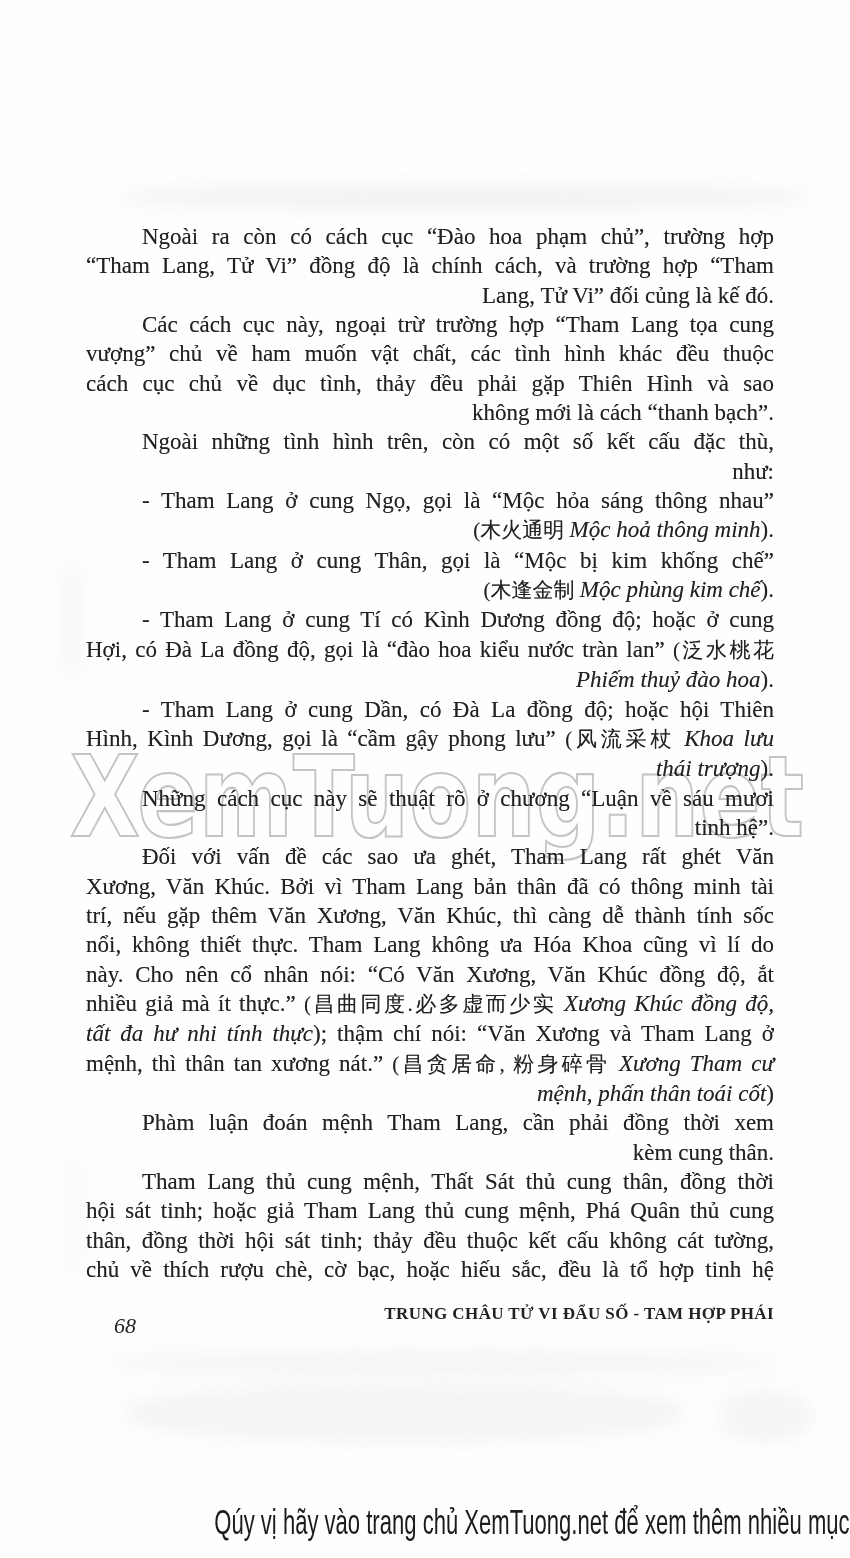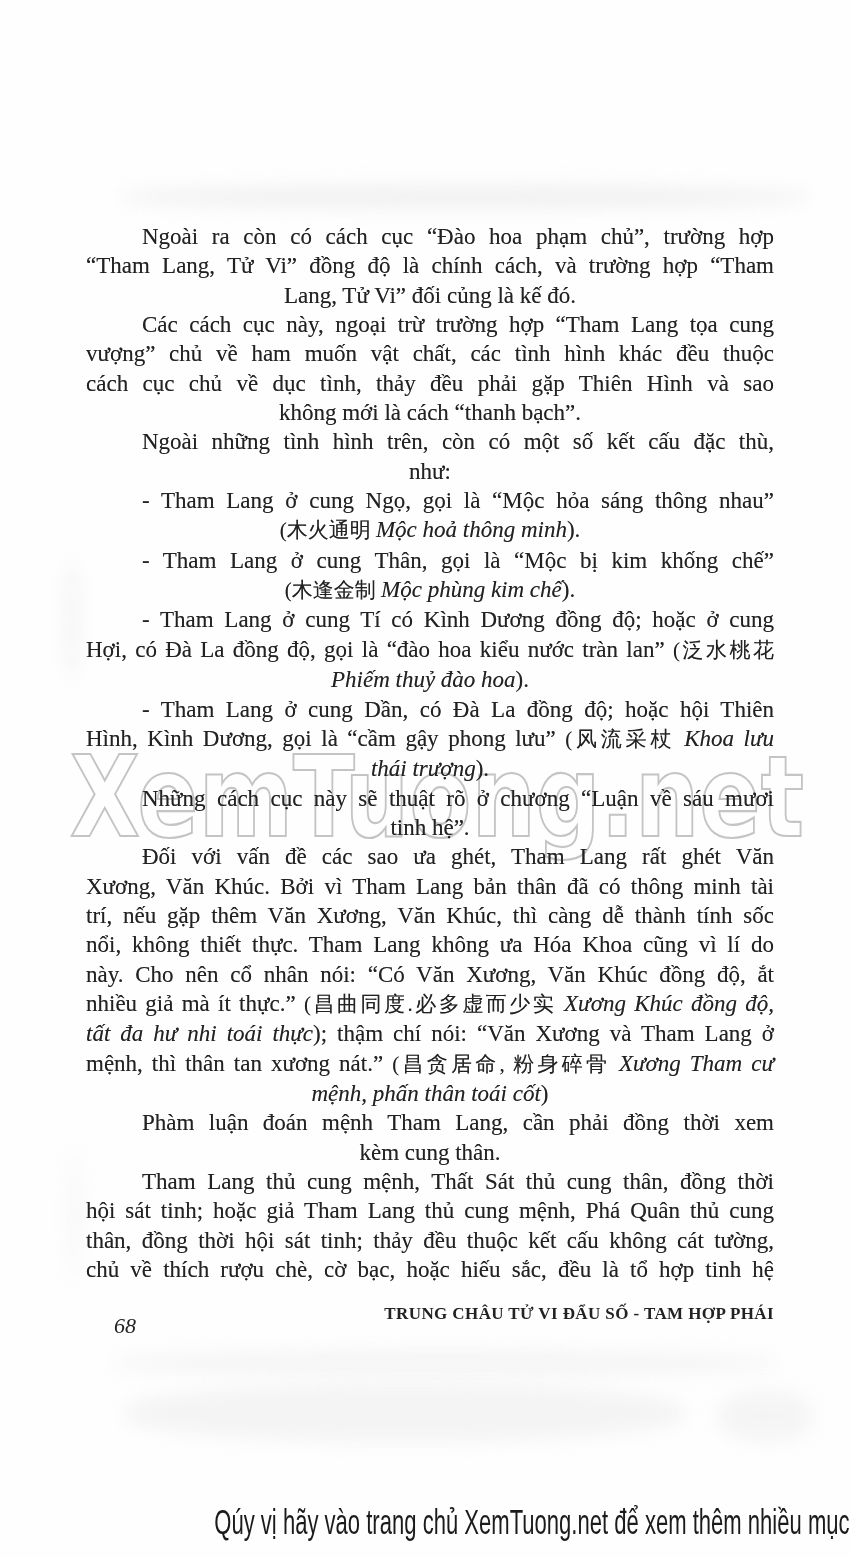--- a/index.html
+++ b/index.html
@@ -27,21 +27,21 @@
     stroke:var(--wm_stroke,#c4c4c4);
     stroke-width:2.2px;
   }
   
   .body-text{
     position:absolute;left:86px;top:222px;width:688px;z-index:2;
     color:var(--text,#222222);
     font-size:23px;line-height:29.35px;
     text-shadow:0 0 0.5px rgba(40,40,40,0.45);
   }
-  .line{min-height:29.35px;text-align:center;}
+  .line{min-height:29.35px;text-align:right;}
   .line.just{text-align:justify;text-align-last:justify;}
   .line.ind{text-indent:56px;}
   .it{font-style:italic;}
   .cjk{font-family:Liberation Serif, serif;font-size:21px;}
   
   .page-footer{
     position:absolute;left:86px;top:1304px;width:688px;z-index:2;
     display:flex;justify-content:space-between;align-items:flex-start;
     color:var(--text,#222222);
   }
@@ -110,21 +110,21 @@
         <div class="line just ind"><span>Những cách cục này sẽ thuật rõ ở chương “Luận về sáu mươi</span></div>
         <div class="line"><span>tinh hệ”.</span></div>
       </div>
       <div>
         <div class="line just ind"><span>Đối với vấn đề các sao ưa ghét, Tham Lang rất ghét Văn</span></div>
         <div class="line just"><span>Xương, Văn Khúc. Bởi vì Tham Lang bản thân đã có thông minh tài</span></div>
         <div class="line just"><span>trí, nếu gặp thêm Văn Xương, Văn Khúc, thì càng dễ thành tính sốc</span></div>
         <div class="line just"><span>nổi, không thiết thực. Tham Lang không ưa Hóa Khoa cũng vì lí do</span></div>
         <div class="line just"><span>này. Cho nên cổ nhân nói: “Có Văn Xương, Văn Khúc đồng độ, ắt</span></div>
         <div class="line just"><span>nhiều giả mà ít thực.” </span><span class="cjk">(昌曲同度.必多虚而少实 </span><span class="it">Xương Khúc đồng độ,</span></div>
-        <div class="line just"><span class="it">tất đa hư nhi toái thực</span><span>); thậm chí nói: “Văn Xương và Tham Lang ở</span></div>
+        <div class="line just"><span class="it">tất đa hư nhi tính thực</span><span>); thậm chí nói: “Văn Xương và Tham Lang ở</span></div>
         <div class="line just"><span>mệnh, thì thân tan xương nát.” </span><span class="cjk">(昌贪居命, 粉身碎骨 </span><span class="it">Xương Tham cư</span></div>
         <div class="line"><span class="it">mệnh, phấn thân toái cốt</span><span>)</span></div>
       </div>
       <div>
         <div class="line just ind"><span>Phàm luận đoán mệnh Tham Lang, cần phải đồng thời xem</span></div>
         <div class="line"><span>kèm cung thân.</span></div>
       </div>
       <div>
         <div class="line just ind"><span>Tham Lang thủ cung mệnh, Thất Sát thủ cung thân, đồng thời</span></div>
         <div class="line just"><span>hội sát tinh; hoặc giả Tham Lang thủ cung mệnh, Phá Quân thủ cung</span></div>

